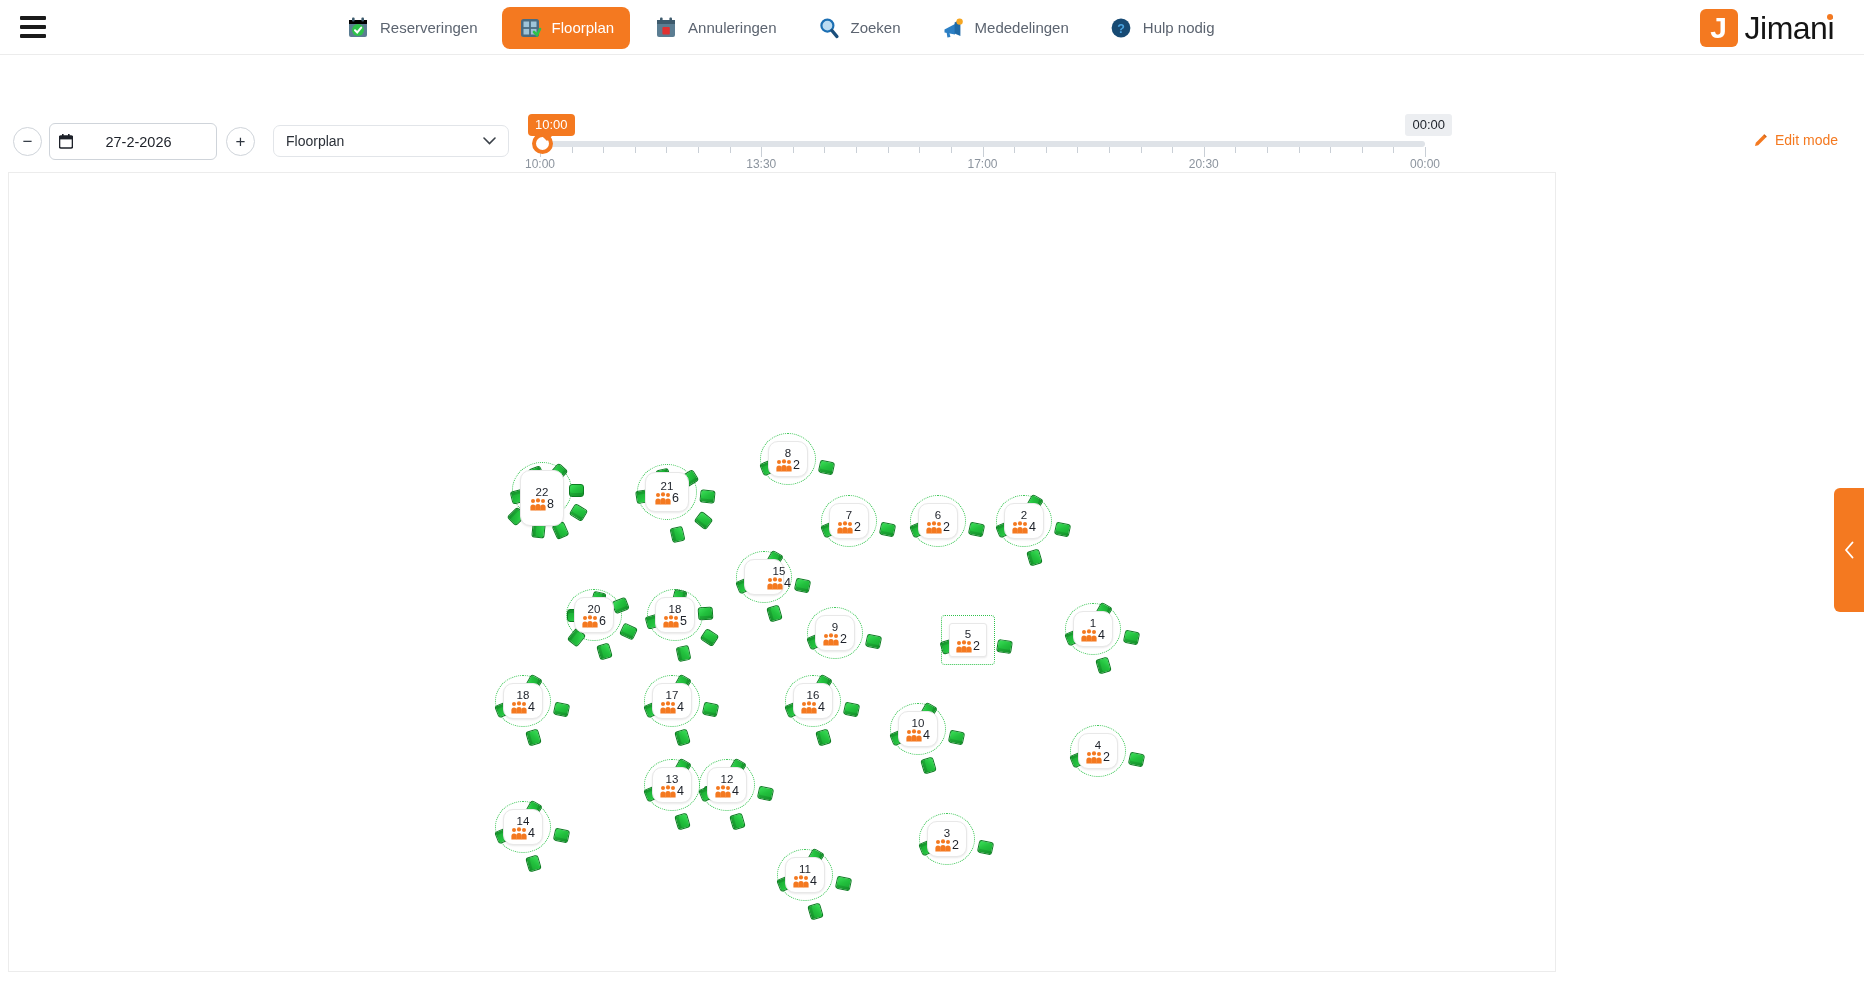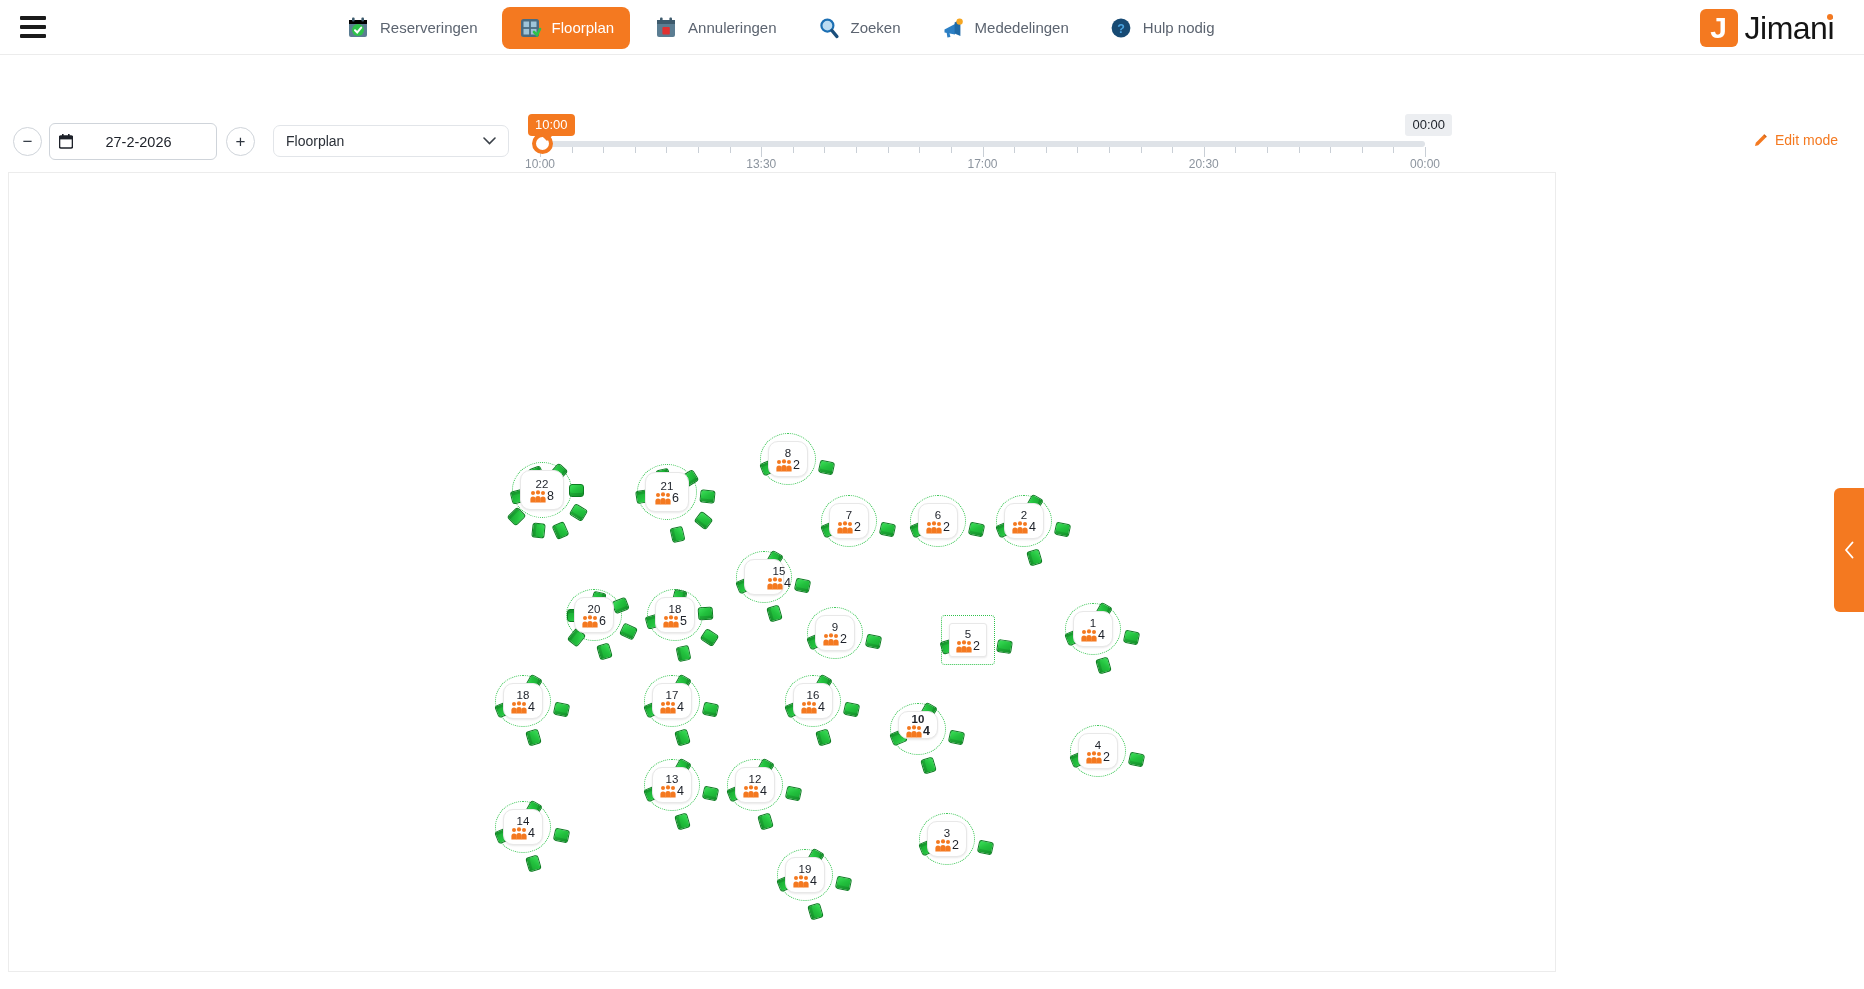--- a/index.html
+++ b/index.html
@@ -364,21 +364,21 @@
     <div class="table-unit" style="left: 511px; top: 297px; width: 44px; height: 40px;">
       <div class="halo" style="left: -8px; top: -8px; width: 60px; height: 56px;"></div>
       <div class="chair" style="left: -9px; top: 20px; transform: rotate(166deg);"></div>
       <div class="chair" style="left: 9px; top: -2px; transform: rotate(-111deg);"></div>
       <div class="chair" style="left: 31px; top: -4px; transform: rotate(-48deg);"></div>
       <div class="chair" style="left: 49px; top: 14px; transform: rotate(0deg);"></div>
       <div class="chair" style="left: 51px; top: 36px; transform: rotate(31deg);"></div>
       <div class="chair" style="left: 33px; top: 54px; transform: rotate(66deg);"></div>
       <div class="chair" style="left: 11px; top: 54px; transform: rotate(96deg);"></div>
       <div class="chair" style="left: -11px; top: 40px; transform: rotate(135deg);"></div>
-      <div class="tbl" style="width: 44px; height: 40px;">
+      <div class="tbl" style="width: 44px; height: 56px;">
         <div class="tbl-num">22</div>
      <div class="tbl-seat">
        <svg class="seat-ico" viewBox="0 0 16 13">
     <circle cx="3" cy="3.1" r="2" fill="#F47920"></circle>
     <circle cx="8" cy="2.4" r="2.1" fill="#F47920"></circle>
     <circle cx="13" cy="3.1" r="2" fill="#F47920"></circle>
     <path d="M0.4 12.4 v-3.2 a2.6 2.6 0 0 1 5.2 0 v3.2 z" fill="#F47920"></path>
     <path d="M5.3 12.4 v-3.8 a2.7 2.7 0 0 1 5.4 0 v3.8 z" fill="#F47920"></path>
     <path d="M10.4 12.4 v-3.2 a2.6 2.6 0 0 1 5.2 0 v3.2 z" fill="#F47920"></path>
   </svg>
@@ -674,21 +674,21 @@
        <span class="seat-cnt">4</span>
      </div>
       </div>
     </div>
     <div class="table-unit" style="left: 889px; top: 538px; width: 40px; height: 36px;">
       <div class="halo" style="left: -8px; top: -8px; width: 56px; height: 52px;"></div>
       <div class="chair" style="left: -7px; top: 20px; transform: rotate(158deg);"></div>
       <div class="chair" style="left: 51px; top: 20px; transform: rotate(12deg);"></div>
       <div class="chair" style="left: 23px; top: -6px; transform: rotate(-61deg);"></div>
       <div class="chair" style="left: 23px; top: 48px; transform: rotate(74deg);"></div>
-      <div class="tbl" style="width: 40px; height: 28px; font-weight: bold;">
+      <div class="tbl" style="width: 40px; height: 36px;">
         <div class="tbl-num">10</div>
      <div class="tbl-seat">
        <svg class="seat-ico" viewBox="0 0 16 13">
     <circle cx="3" cy="3.1" r="2" fill="#F47920"></circle>
     <circle cx="8" cy="2.4" r="2.1" fill="#F47920"></circle>
     <circle cx="13" cy="3.1" r="2" fill="#F47920"></circle>
     <path d="M0.4 12.4 v-3.2 a2.6 2.6 0 0 1 5.2 0 v3.2 z" fill="#F47920"></path>
     <path d="M5.3 12.4 v-3.8 a2.7 2.7 0 0 1 5.4 0 v3.8 z" fill="#F47920"></path>
     <path d="M10.4 12.4 v-3.2 a2.6 2.6 0 0 1 5.2 0 v3.2 z" fill="#F47920"></path>
   </svg>
@@ -729,21 +729,21 @@
     <circle cx="8" cy="2.4" r="2.1" fill="#F47920"></circle>
     <circle cx="13" cy="3.1" r="2" fill="#F47920"></circle>
     <path d="M0.4 12.4 v-3.2 a2.6 2.6 0 0 1 5.2 0 v3.2 z" fill="#F47920"></path>
     <path d="M5.3 12.4 v-3.8 a2.7 2.7 0 0 1 5.4 0 v3.8 z" fill="#F47920"></path>
     <path d="M10.4 12.4 v-3.2 a2.6 2.6 0 0 1 5.2 0 v3.2 z" fill="#F47920"></path>
   </svg>
        <span class="seat-cnt">4</span>
      </div>
       </div>
     </div>
-    <div class="table-unit" style="left: 726px; top: 594px; width: 40px; height: 36px;">
+    <div class="table-unit" style="left: 698px; top: 594px; width: 40px; height: 36px;">
       <div class="halo" style="left: -8px; top: -8px; width: 56px; height: 52px;"></div>
       <div class="chair" style="left: -7px; top: 20px; transform: rotate(158deg);"></div>
       <div class="chair" style="left: 51px; top: 20px; transform: rotate(12deg);"></div>
       <div class="chair" style="left: 23px; top: -6px; transform: rotate(-61deg);"></div>
       <div class="chair" style="left: 23px; top: 48px; transform: rotate(74deg);"></div>
       <div class="tbl" style="width: 40px; height: 36px;">
         <div class="tbl-num">12</div>
      <div class="tbl-seat">
        <svg class="seat-ico" viewBox="0 0 16 13">
     <circle cx="3" cy="3.1" r="2" fill="#F47920"></circle>
@@ -797,21 +797,21 @@
      </div>
       </div>
     </div>
     <div class="table-unit" style="left: 776px; top: 684px; width: 40px; height: 36px;">
       <div class="halo" style="left: -8px; top: -8px; width: 56px; height: 52px;"></div>
       <div class="chair" style="left: -7px; top: 20px; transform: rotate(158deg);"></div>
       <div class="chair" style="left: 51px; top: 20px; transform: rotate(12deg);"></div>
       <div class="chair" style="left: 23px; top: -6px; transform: rotate(-61deg);"></div>
       <div class="chair" style="left: 23px; top: 48px; transform: rotate(74deg);"></div>
       <div class="tbl" style="width: 40px; height: 36px;">
-        <div class="tbl-num">19</div>
+        <div class="tbl-num">11</div>
      <div class="tbl-seat">
        <svg class="seat-ico" viewBox="0 0 16 13">
     <circle cx="3" cy="3.1" r="2" fill="#F47920"></circle>
     <circle cx="8" cy="2.4" r="2.1" fill="#F47920"></circle>
     <circle cx="13" cy="3.1" r="2" fill="#F47920"></circle>
     <path d="M0.4 12.4 v-3.2 a2.6 2.6 0 0 1 5.2 0 v3.2 z" fill="#F47920"></path>
     <path d="M5.3 12.4 v-3.8 a2.7 2.7 0 0 1 5.4 0 v3.8 z" fill="#F47920"></path>
     <path d="M10.4 12.4 v-3.2 a2.6 2.6 0 0 1 5.2 0 v3.2 z" fill="#F47920"></path>
   </svg>
        <span class="seat-cnt">4</span>

